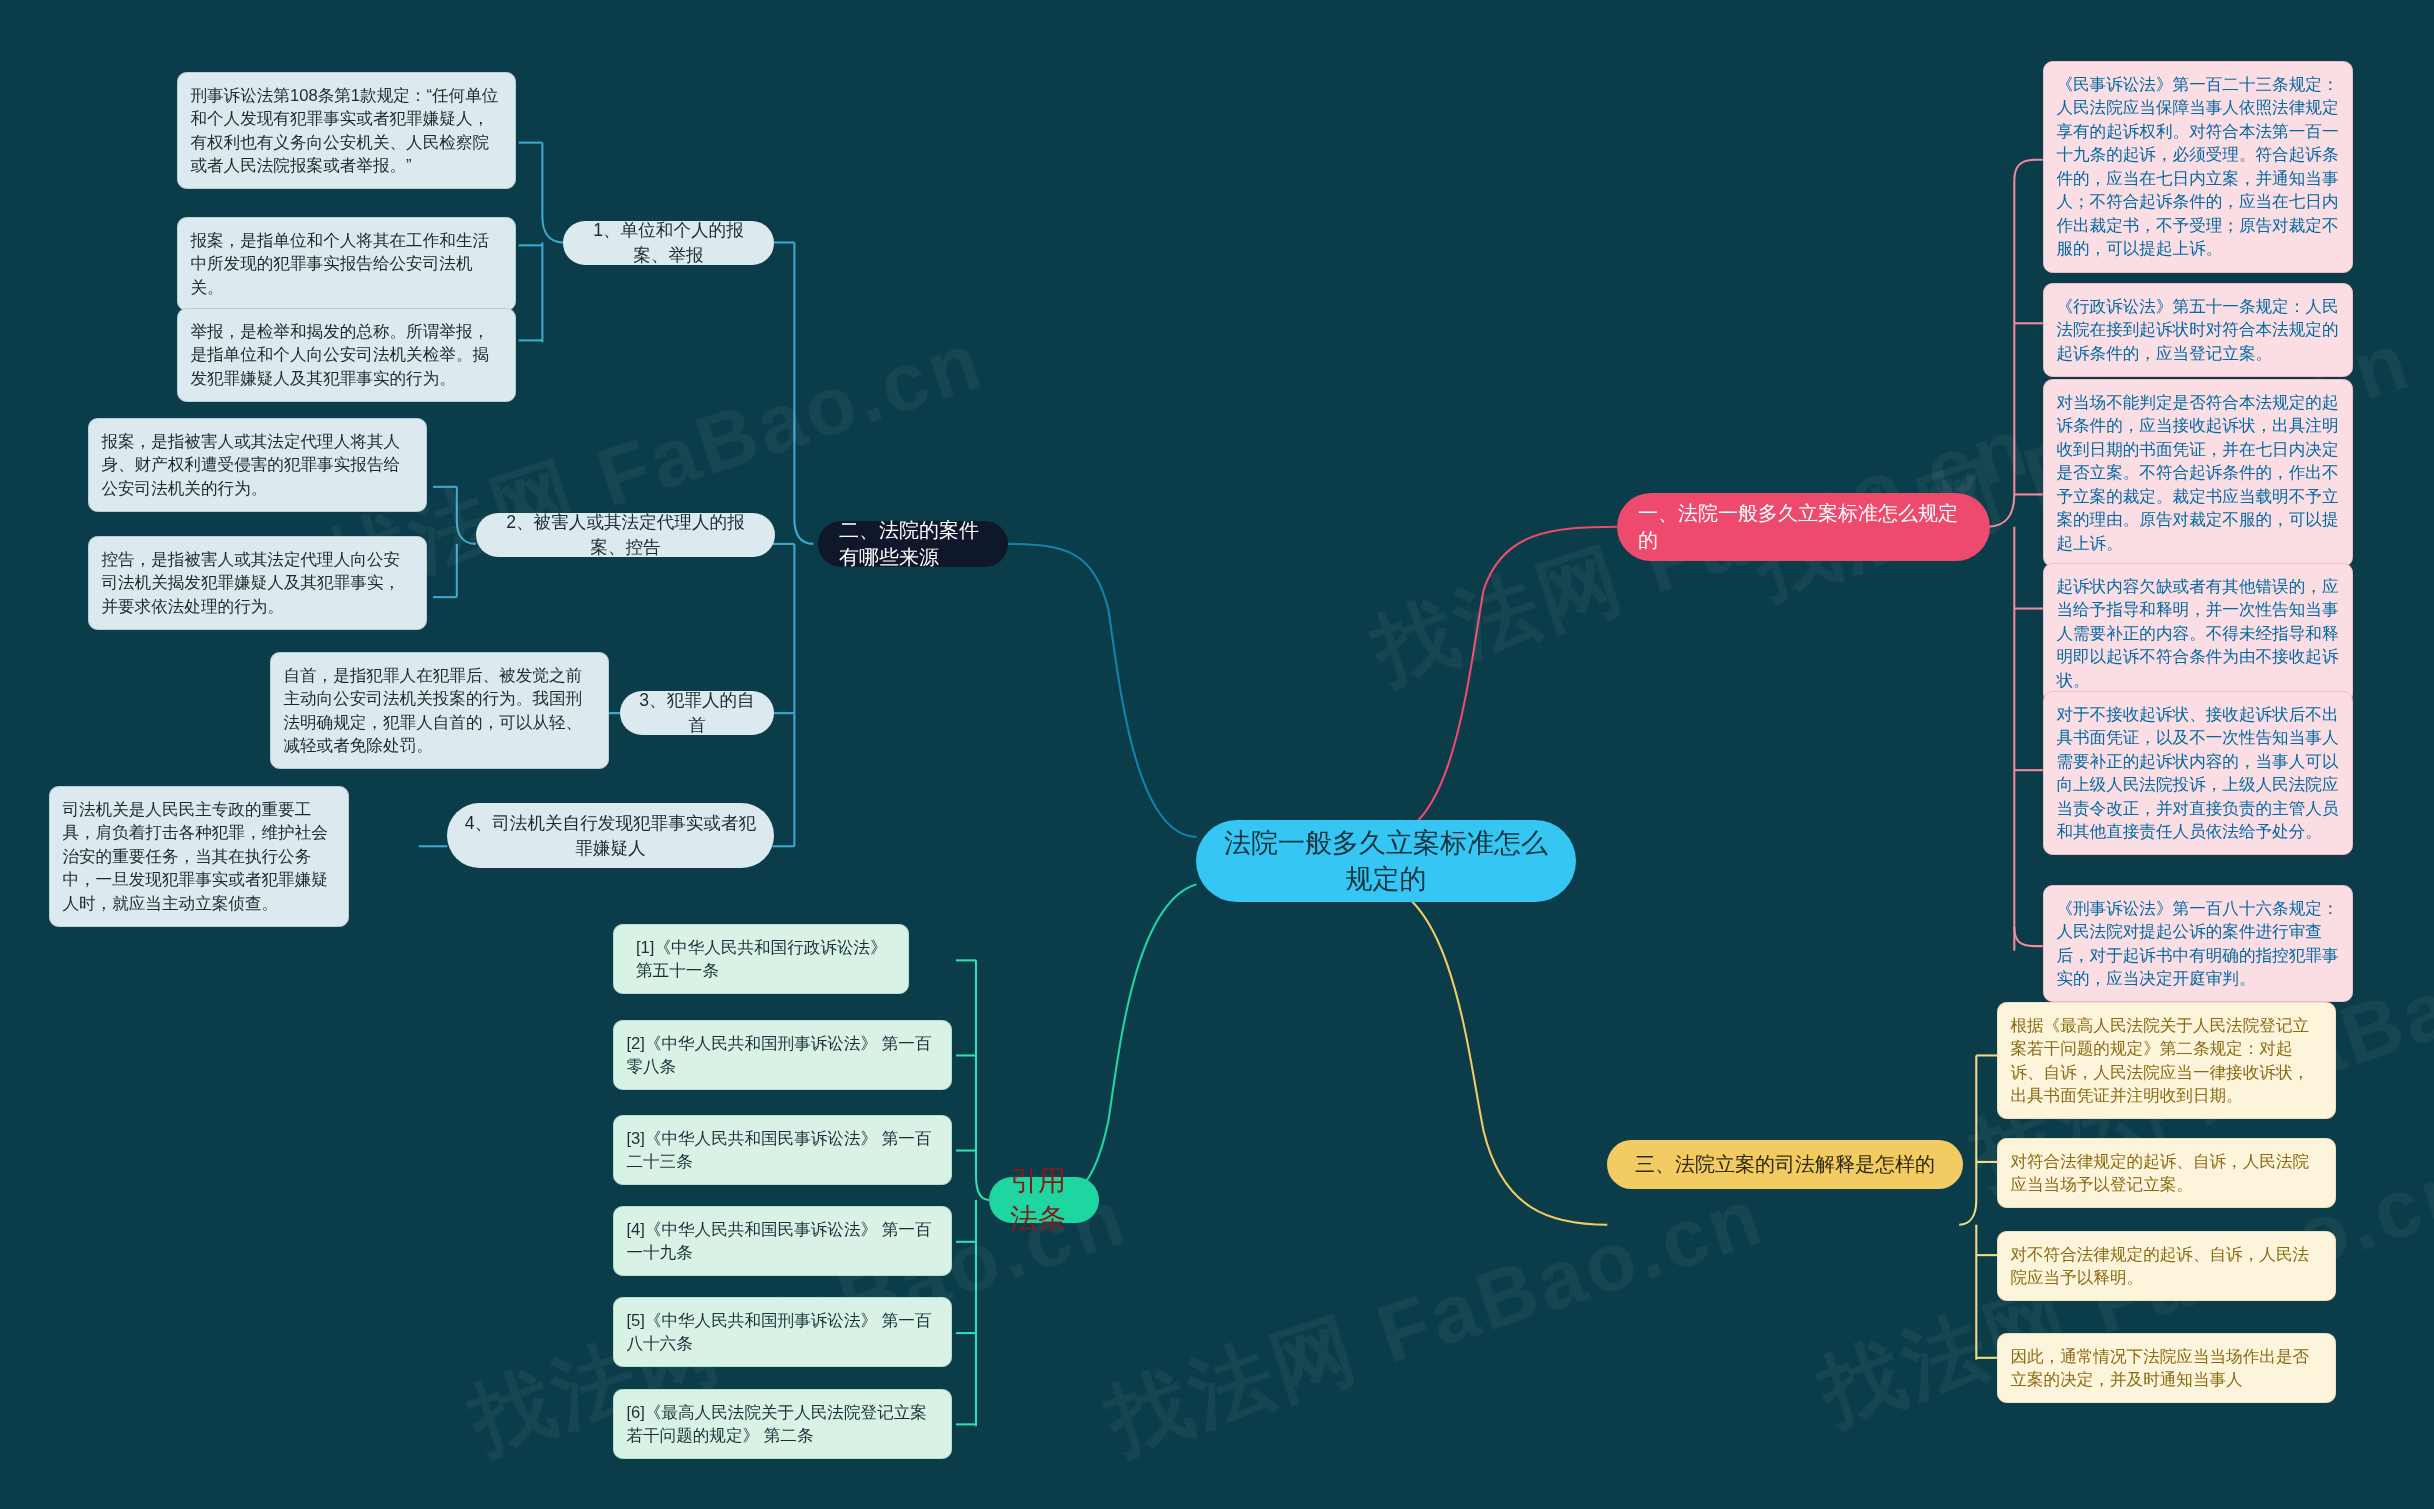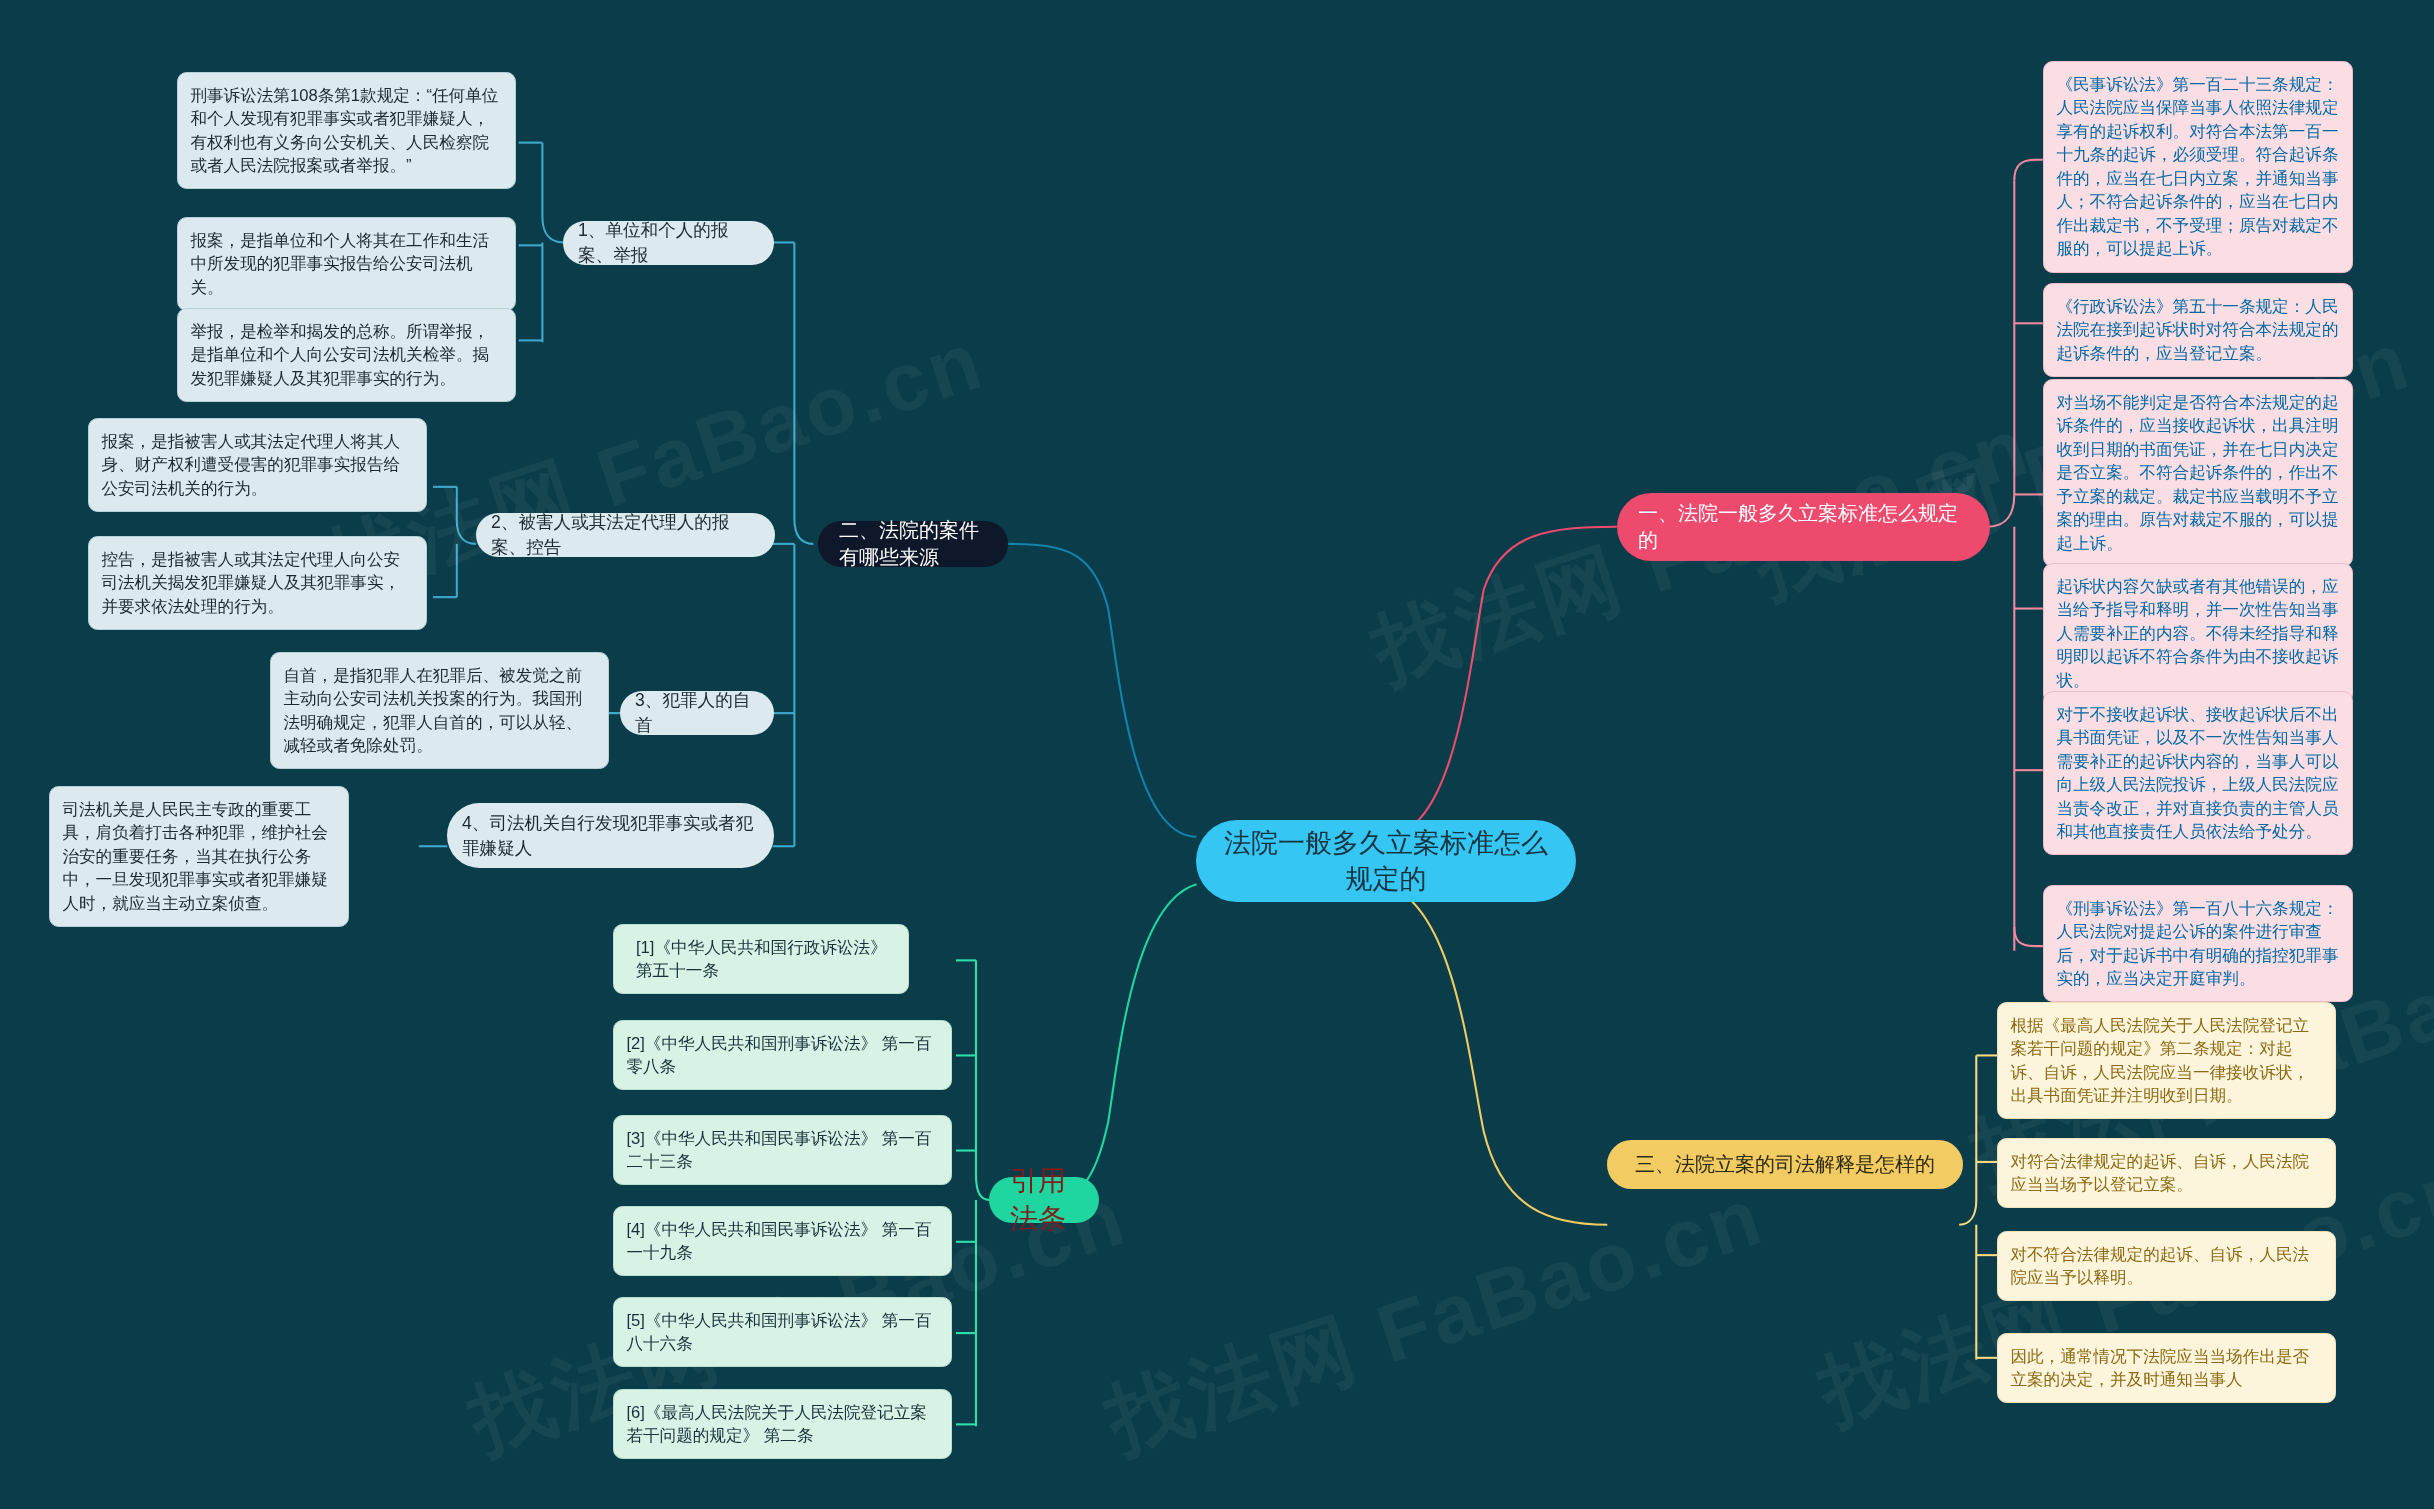--- a/index.html
+++ b/index.html
@@ -54,20 +54,21 @@
     color: #8a6a12;
     border: 1px solid #f0e2b8;
     padding: 10.5px 12.4px;
     font-size: 16.6px;
   }
   
   .pill {
     display: flex;
     align-items: center;
     justify-content: center;
+    text-align: center;
     border-radius: 950px;
     font-size: 17.6px;
     padding: 7.6px 15px;
   }
   .pill-blue { background: #dceaf0; color: #1c2a30; }
   
   .branch {
     display: flex;
     align-items: center;
     border-radius: 950px;

